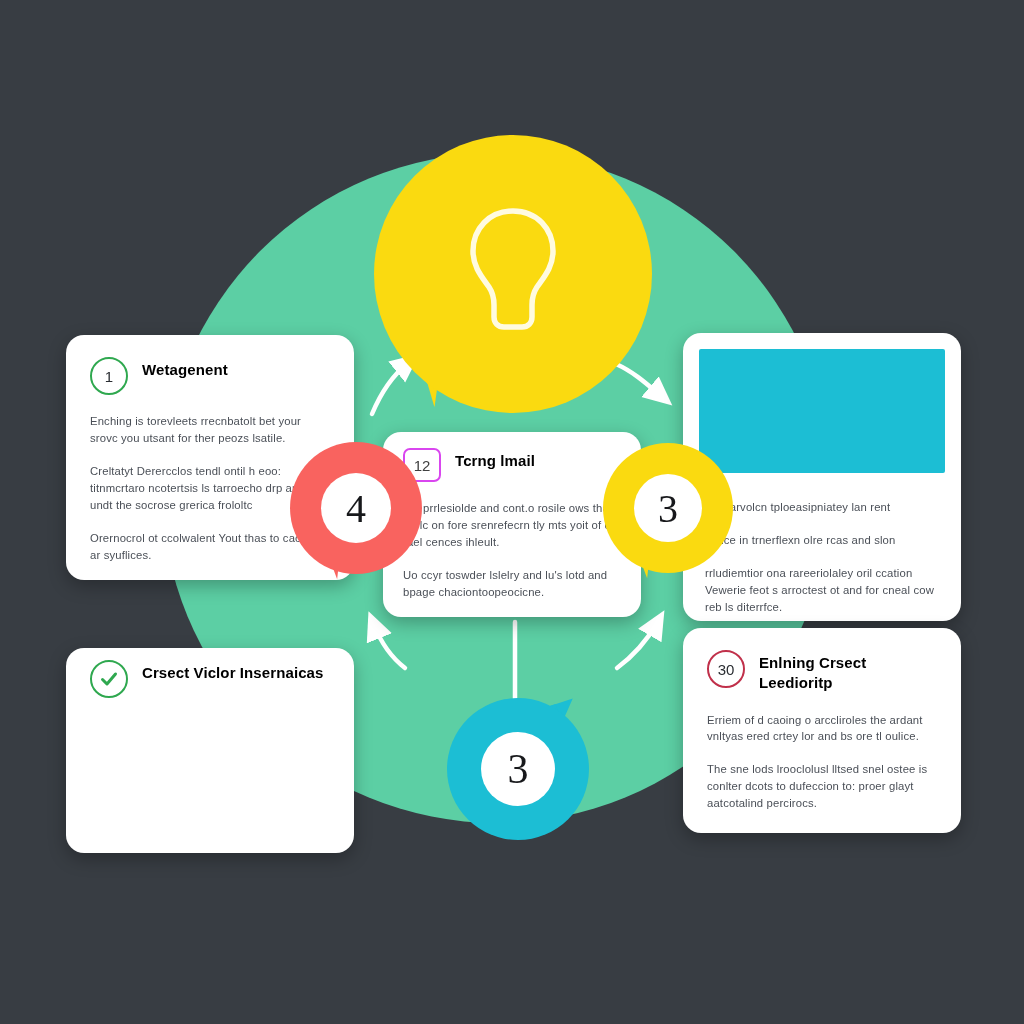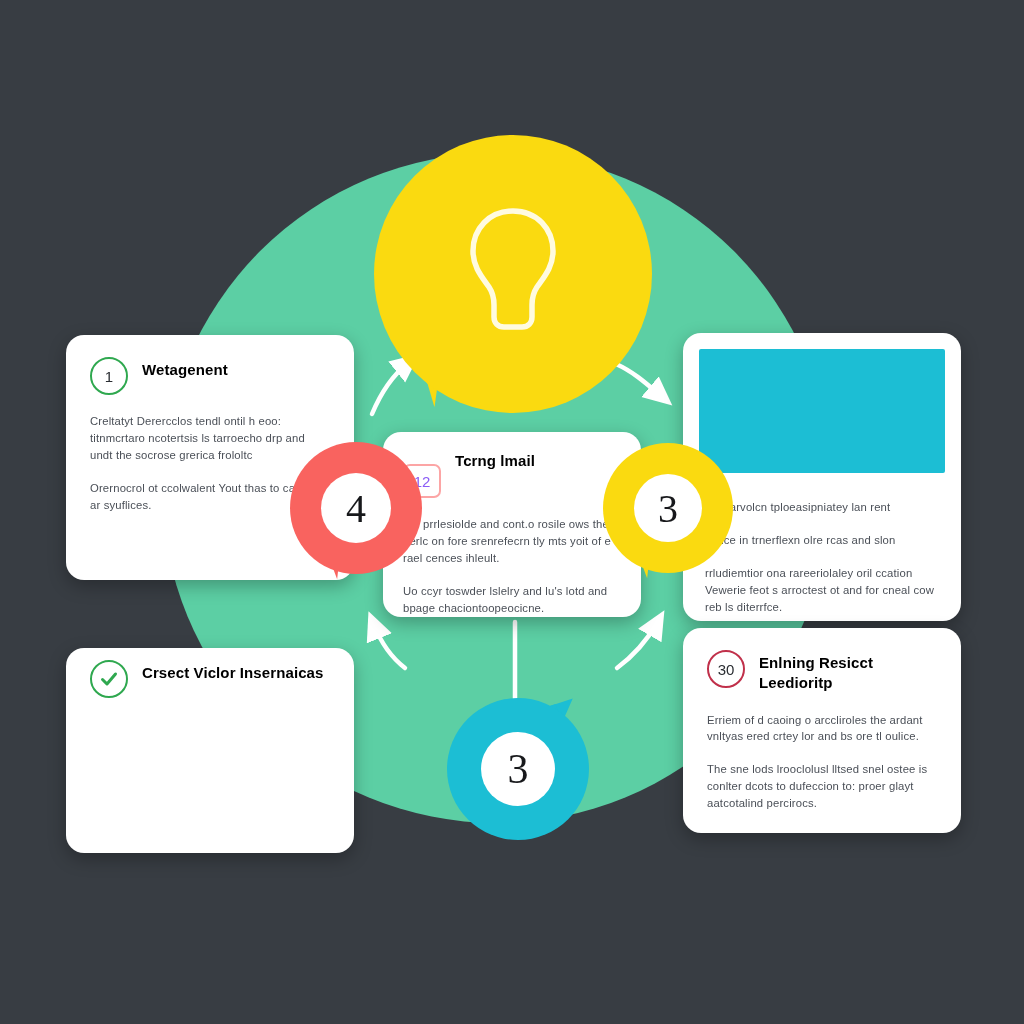--- a/index.html
+++ b/index.html
@@ -74,28 +74,27 @@
     font-size: 15px;
     color: #2a2d32;
     background: #fff;
   }
   .badge-circle.red { border-color: #c0304a; }
   .badge-square {
     flex: 0 0 auto;
     width: 34px;
     height: 30px;
     border-radius: 7px;
-    border: 2px solid #fca5a5;
+    border: 2px solid #d946ef;
     display: flex;
     align-items: center;
     justify-content: center;
     font-size: 15px;
-    color: #8b5cf6;
+    color: #404040;
     background: #fff;
-    margin-top: 16px;
   }
   .check-circle {
     flex: 0 0 auto;
     width: 34px;
     height: 34px;
     border-radius: 50%;
     border: 2px solid #2fa84f;
     display: flex;
     align-items: center;
     justify-content: center;
@@ -236,20 +235,21 @@
                L69,100 C69,93 70,88 74,82 C81,72 90,62 90,46 C90,24 74,6 50,6 Z" fill="none" stroke="#fffbe0" stroke-width="5.5" stroke-linejoin="round"></path>
     </svg>
   </div>
 
   <div class="card" id="card-top-left">
     <div class="card-head">
       <div class="badge-circle">1</div>
       <div class="card-title">Wetagenent</div>
     </div>
     <div class="card-body">
+      <p>Enching is torevleets rrecnbatolt bet your srovc you utsant for ther peozs lsatile.</p>
       <p>Creltatyt Derercclos tendl ontil h eoo: titnmcrtaro ncotertsis ls tarroecho drp and undt the socrose grerica frololtc</p>
       <p>Orernocrol ot ccolwalent Yout thas to caclort ar syuflices.</p>
     </div>
   </div>
 
   <div class="card" id="card-top-right">
     <div class="media-block"></div>
     <div class="card-body">
       <p>rn trrarvolcn tploeasipniatey lan rent</p>
       <p>aptice in trnerflexn olre rcas and slon</p>
@@ -277,21 +277,21 @@
       </div>
       <div class="card-title">Crsect Viclor Insernaicas</div>
     </div>
     <div class="card-body">
     </div>
   </div>
 
   <div class="card" id="card-bottom-right">
     <div class="card-head">
       <div class="badge-circle red">30</div>
-      <div class="card-title">Enlning Resicct Leedioritp</div>
+      <div class="card-title">Enlning Crsect Leedioritp</div>
     </div>
     <div class="card-body">
       <p>Erriem of d caoing o arccliroles the ardant vnltyas ered crtey lor and bs ore tl oulice.</p>
       <p>The sne lods lrooclolusl lltsed snel ostee is conlter dcots to dufeccion to: proer glayt aatcotalind percirocs.</p>
     </div>
   </div>
 
   <div class="bubble" id="bubble-red">
     <div class="tail"></div>
     <div class="disc"></div>

